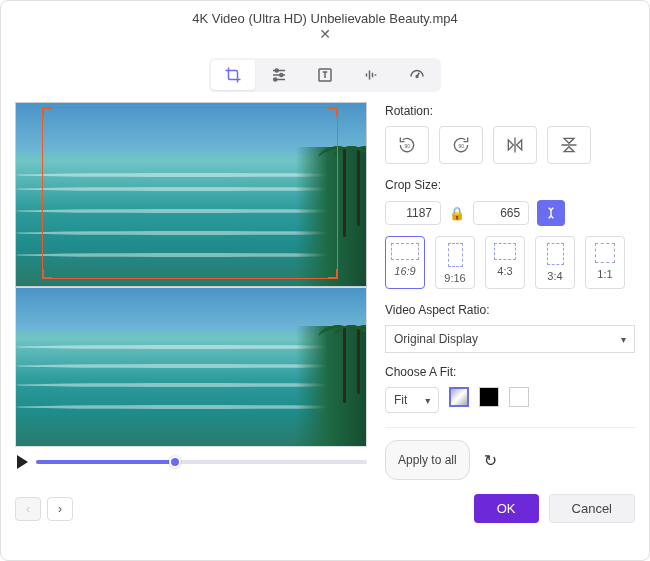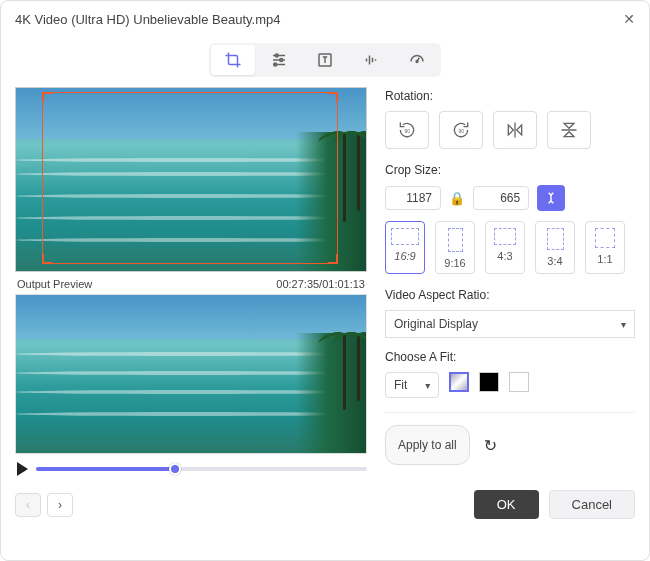--- a/index.html
+++ b/index.html
@@ -1,17 +1,17 @@
 <!DOCTYPE html>
 <html><head>
 <meta charset="utf-8">
 <style>
 * { box-sizing: border-box; margin: 0; padding: 0; font-family: -apple-system, BlinkMacSystemFont, "Segoe UI", Arial, sans-serif; }
 body { width: 650px; height: 561px; background: #fff; border: 1px solid #e0e0e0; border-radius: 8px; overflow: hidden; font-size: 12px; color: #333; }
-.titlebar { display: flex; align-items: center; justify-content: space-between; padding: 10px 14px; }
+.titlebar { display: flex; align-items: center; justify-content: space-between; padding: 10px 14px; flex-direction: column; }
 .title { font-size: 13px; color: #444; }
 .close { cursor: pointer; font-size: 14px; color: #666; }
 .toolbar { display: flex; justify-content: center; gap: 0; padding: 6px 0 10px; }
 .tool-group { display: flex; background: #f3f3f5; border-radius: 6px; padding: 2px; gap: 2px; }
 .tool-btn { width: 44px; height: 30px; display: flex; align-items: center; justify-content: center; border-radius: 4px; cursor: pointer; color: #666; }
 .tool-btn.active { background: #fff; color: #6b6df0; box-shadow: 0 1px 2px rgba(0,0,0,.08); }
 .tool-btn svg { width: 18px; height: 18px; }
 .content { display: flex; padding: 0 14px; gap: 18px; }
 .left { width: 352px; }
 .right { flex: 1; }
@@ -66,21 +66,21 @@
 .divider { height:1px; background:#eee; margin: 4px 0 12px; }
 .apply-row { display:flex; align-items:center; gap:14px; }
 .apply-btn { border:1px solid #dcdce2; background:#f8f8f8; border-radius:12px; padding:12px 12px; font-size:12px; cursor:pointer; color:#444; }
 .reset-icon { font-size:16px; color:#333; cursor:pointer; }
 .footer { display:flex; align-items:center; justify-content:space-between; padding: 14px 14px 12px; }
 .nav-btns { display:flex; gap:6px; }
 .nav-btn { width:26px; height:24px; border:1px solid #dcdce2; border-radius:4px; display:flex; align-items:center; justify-content:center; font-size:12px; cursor:pointer; color:#555; background:#fff; }
 .nav-btn.disabled { color:#ccc; background:#f6f6f6; cursor:default; }
 .action-btns { display:flex; gap:10px; }
 .btn { border-radius:4px; padding:6px 22px; font-size:13px; cursor:pointer; border:1px solid transparent; }
-.btn-ok { background:#404040; color:#fff; }
+.btn-ok { background:#6d28d9; color:#fff; }
 .btn-cancel { background:#f2f2f4; color:#444; border-color:#e4e4e8; }
 </style>
 </head>
 <body>
 
 <div class="titlebar">
   <div class="title">4K Video (Ultra HD) Unbelievable Beauty.mp4</div>
   <div class="close">✕</div>
 </div>
 
@@ -140,24 +140,20 @@
         <div class="palm"></div>
         <div class="palm palm2"></div>
       </div>
       <div class="crop-rect">
         <div class="crop-corner cc-tl"></div>
         <div class="crop-corner cc-tr"></div>
         <div class="crop-corner cc-bl"></div>
         <div class="crop-corner cc-br"></div>
       </div>
     </div>
-    <div class="preview-label-row">
-      <span>Output Preview</span>
-      <span>00:27:35/01:01:13</span>
-    </div>
     <div class="preview2">
       <div class="video-thumb" style="position:absolute; inset:0;">
         <div class="sky"></div>
         <div class="wave" style="top:36%"></div>
         <div class="wave" style="top:48%"></div>
         <div class="wave" style="top:60%"></div>
         <div class="wave" style="top:74%"></div>
         <div class="coast"></div>
         <div class="palm"></div>
         <div class="palm palm2"></div>

